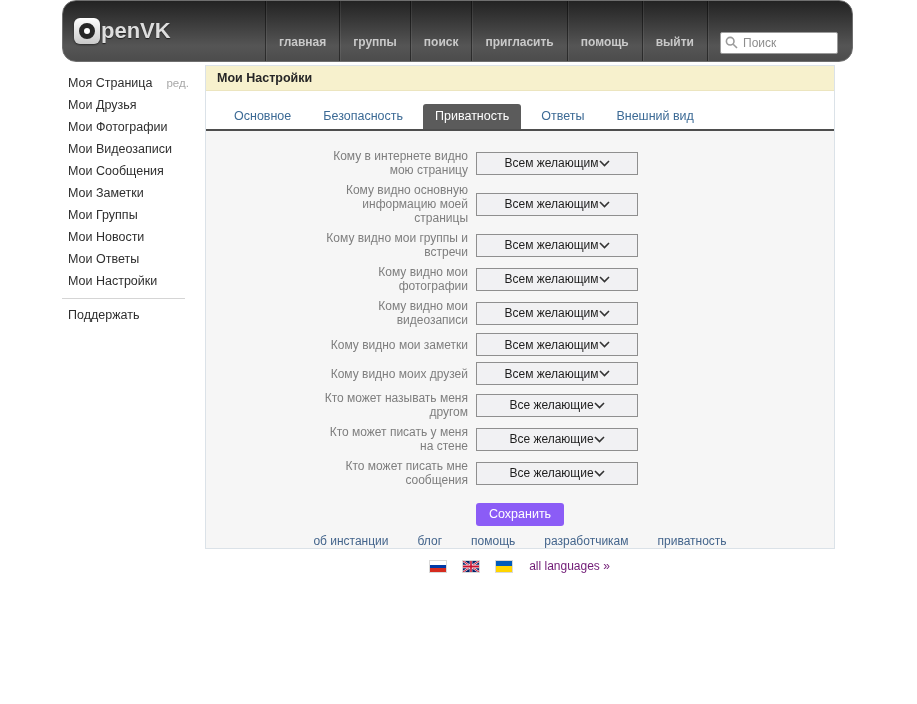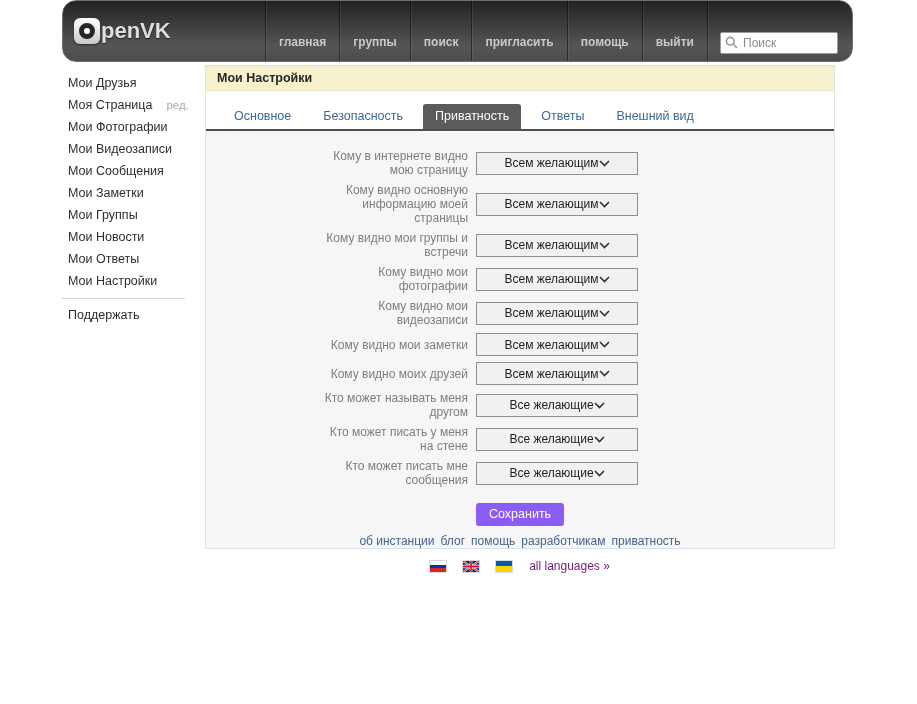--- a/index.html
+++ b/index.html
@@ -94,21 +94,21 @@
   .chevron-down { width:11px; height:7px; flex:0 0 11px; }
   .save-button {
     margin:10px 0 0 158px; display:inline-block;
     background:#8b5cf6; color:#fff; border:none; border-radius:3px;
     font-size:12.5px; font-family:"Liberation Sans",sans-serif;
     padding:4px 13px 5px 13px; cursor:pointer;
   }
 
   
   .footer { position:absolute; left:205px; top:534px; width:630px; }
-  .footer-links { display:flex; justify-content:center; gap:6px; }
+  .footer-links { display:flex; justify-content:center; gap:29px; }
   .footer-link { color:#44658c; font-size:12px; text-decoration:none; cursor:pointer; white-space:nowrap; }
   .footer-langs { margin-top:11px; display:flex; justify-content:center; align-items:center; gap:17px; }
   .flag { width:16px; height:11px; display:inline-block; cursor:pointer; box-shadow:0 0 0 1px rgba(0,0,0,.15); }
   .flag-ru { background:linear-gradient(180deg,#fff 0 33%,#0039a6 33% 66%,#d52b1e 66% 100%); }
   .flag-ua { background:linear-gradient(180deg,#005bbb 0 50%,#ffd500 50% 100%); }
   .all-langs { color:#701a75; font-size:12px; text-decoration:none; cursor:pointer; }
 </style>
 </head>
 <body>
 
@@ -133,26 +133,26 @@
         <circle cx="5.2" cy="5.2" r="3.8" fill="none" stroke="#9a9a9a" stroke-width="1.6"></circle>
         <line x1="8.2" y1="8.2" x2="12" y2="12" stroke="#9a9a9a" stroke-width="1.6"></line>
       </svg>
       <input type="text" placeholder="Поиск" style="">
     </div>
   </div>
 </div>
 
 <div class="sidebar">
   <div class="side-item">
-      <a class="side-link">Мои Друзья</a>
-    </div>
-  <div class="side-item">
     <a class="side-link">Моя Страница</a>
     <a class="side-edit">ред.</a>
   </div>
+  <div class="side-item">
+      <a class="side-link">Мои Друзья</a>
+    </div>
   <div class="side-item">
       <a class="side-link">Мои Фотографии</a>
     </div>
   <div class="side-item">
       <a class="side-link">Мои Видеозаписи</a>
     </div>
   <div class="side-item">
       <a class="side-link">Мои Сообщения</a>
     </div>
   <div class="side-item">

